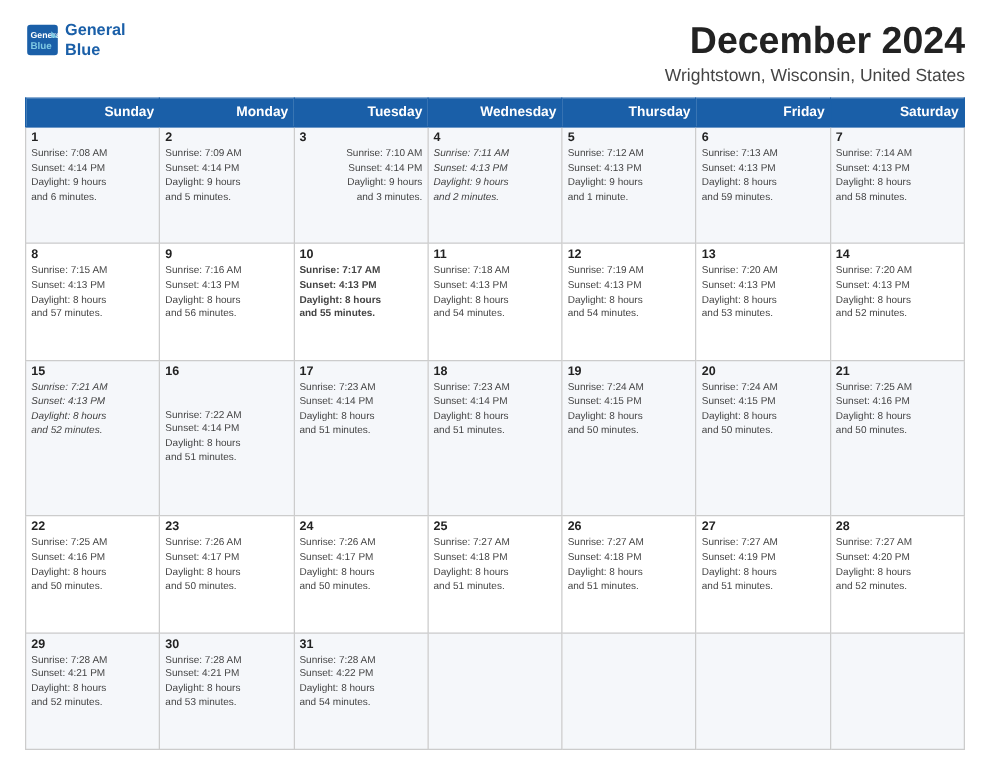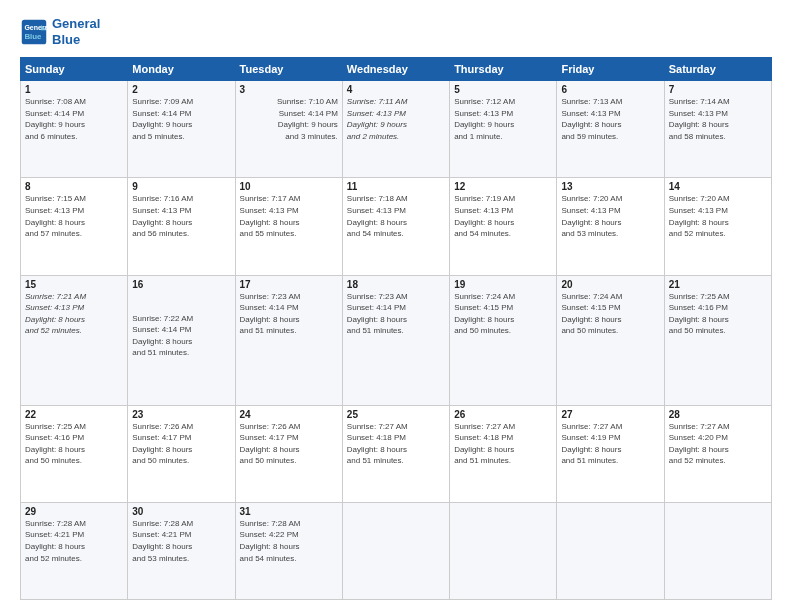--- a/index.html
+++ b/index.html
@@ -59,21 +59,21 @@
       border-collapse: collapse;
       width: 100%;
       table-layout: fixed;
     }
     .calendar th {
       background-color: #1a5fa8;
       color: #fff;
       font-size: 11px;
       font-weight: bold;
       padding: 5px 4px;
-      text-align: left;
+      text-align: right;
       border: 1px solid #1a5fa8;
     }
     .calendar td {
       vertical-align: top;
       padding: 3px 4px;
       border: 1px solid #ccc;
       font-size: 8.5px;
       color: #333;
       background: #fff;
     }
@@ -110,20 +110,22 @@
         <text x="5" y="14" font-size="8" fill="white" font-weight="bold">General</text>
         <text x="5" y="24" font-size="9" fill="#7ec8e3" font-weight="bold">Blue</text>
         <polygon points="24,8 30,14 24,14" fill="#7ec8e3"></polygon>
       </svg>
       <div class="logo-text">
         <div><span>General</span></div>
         <div><span>Blue</span></div>
       </div>
     </div>
     <div class="title-block">
+      <div class="main-title">December 2024</div>
+      <div class="sub-title">Wrightstown, Wisconsin, United States</div>
     </div>
   </div>
 
   <table class="calendar">
     <thead>
       <tr>
       <th>Sunday</th>
           <th>Monday</th>
           <th>Tuesday</th>
           <th>Wednesday</th>
@@ -194,21 +196,21 @@
           </td>
           <td>
             <span class="day-num">9</span>
             <div class="day-info" style="white-space: pre-line;">Sunrise: 7:16 AM
 Sunset: 4:13 PM
 Daylight: 8 hours
 and 56 minutes.</div>
           </td>
           <td>
             <span class="day-num">10</span>
-            <div class="day-info" style="white-space: pre-line;">Sunrise: 7:17 AM
+            <div class="day-info" style="white-space: pre-line; font-weight: bold;">Sunrise: 7:17 AM
 Sunset: 4:13 PM
 Daylight: 8 hours
 and 55 minutes.</div>
           </td>
           <td>
             <span class="day-num">11</span>
             <div class="day-info" style="white-space: pre-line;">Sunrise: 7:18 AM
 Sunset: 4:13 PM
 Daylight: 8 hours
 and 54 minutes.</div>

